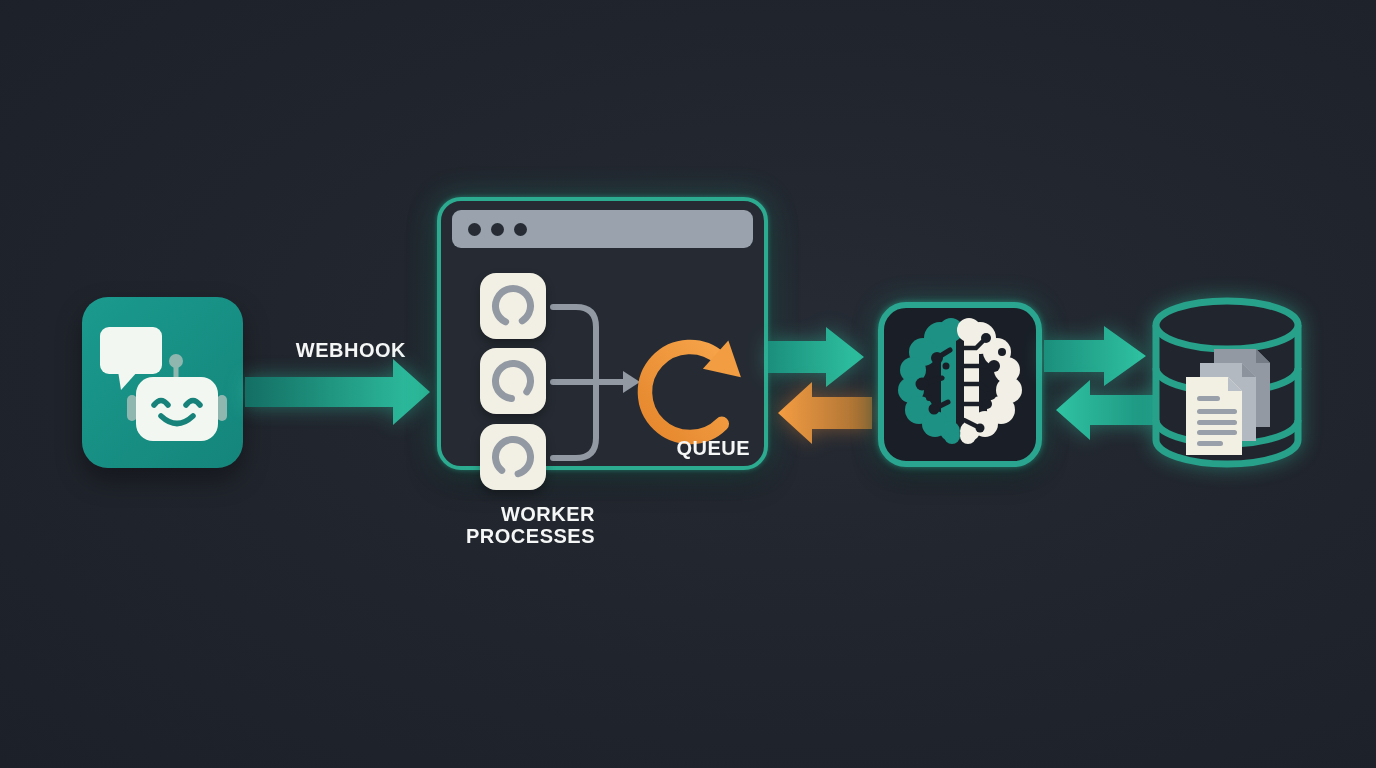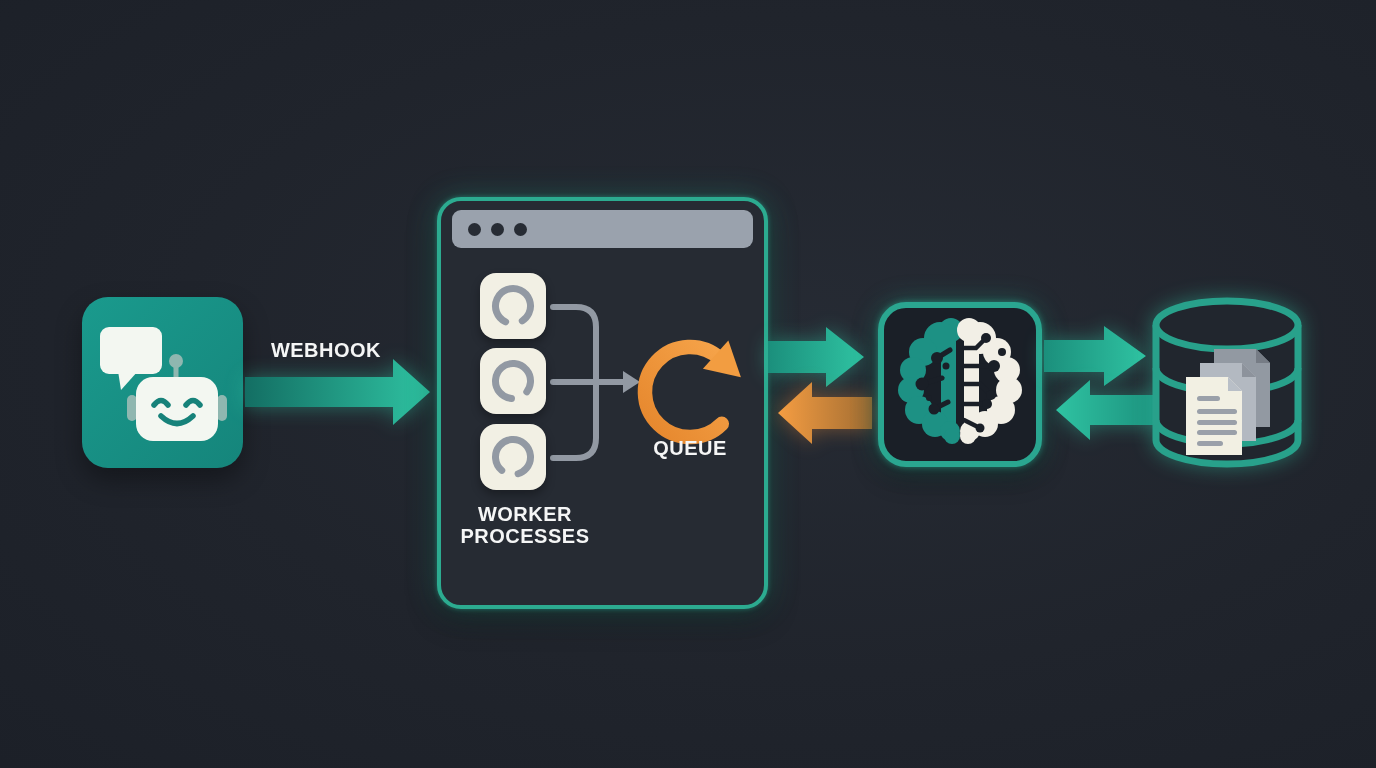--- a/index.html
+++ b/index.html
@@ -10,35 +10,35 @@
   *{box-sizing:border-box;margin:0;padding:0}
   html,body{width:1376px;height:768px;overflow:hidden}
   body{
     position:relative;
     font-family:"Liberation Sans", sans-serif;
     background:radial-gradient(ellipse at 58% 45%, #262b34 0%, var(--bg) 55%, #1c2028 100%);
   }
   .abs{position:absolute}
   .label{
     color:var(--text); font-weight:700; letter-spacing:.5px;
-    text-align:center; line-height:22px; font-size:20px;
+    text-align:right; line-height:22px; font-size:20px;
   }
   
   .chatbot-node{
     left:82px; top:297px; width:161px; height:171px;
     background:linear-gradient(135deg,#1a9a8d 0%,#15857b 100%);
     border-radius:26px;
     box-shadow:0 12px 26px rgba(0,0,0,.35);
   }
   
   .webhook-label{left:246px; top:339px; width:160px;}
   .webhook-arrow{left:243px; top:352px;}
   
   .worker-panel{
-    left:437px; top:197px; width:331px; height:412px;
+    left:437px; top:197px; width:331px; height:273px;
     background:var(--panel-bg);
     border:4px solid var(--panel-border);
     border-radius:24px;
     box-shadow:0 0 30px rgba(46,190,160,.30), 0 0 5px rgba(46,190,160,.45), 0 10px 30px rgba(0,0,0,.4);
   }
   .panel-titlebar{
     position:absolute; left:11px; top:9px; right:11px; height:38px;
     background:var(--titlebar); border-radius:9px;
     display:flex; align-items:center; padding-left:16px; gap:10px;
   }

